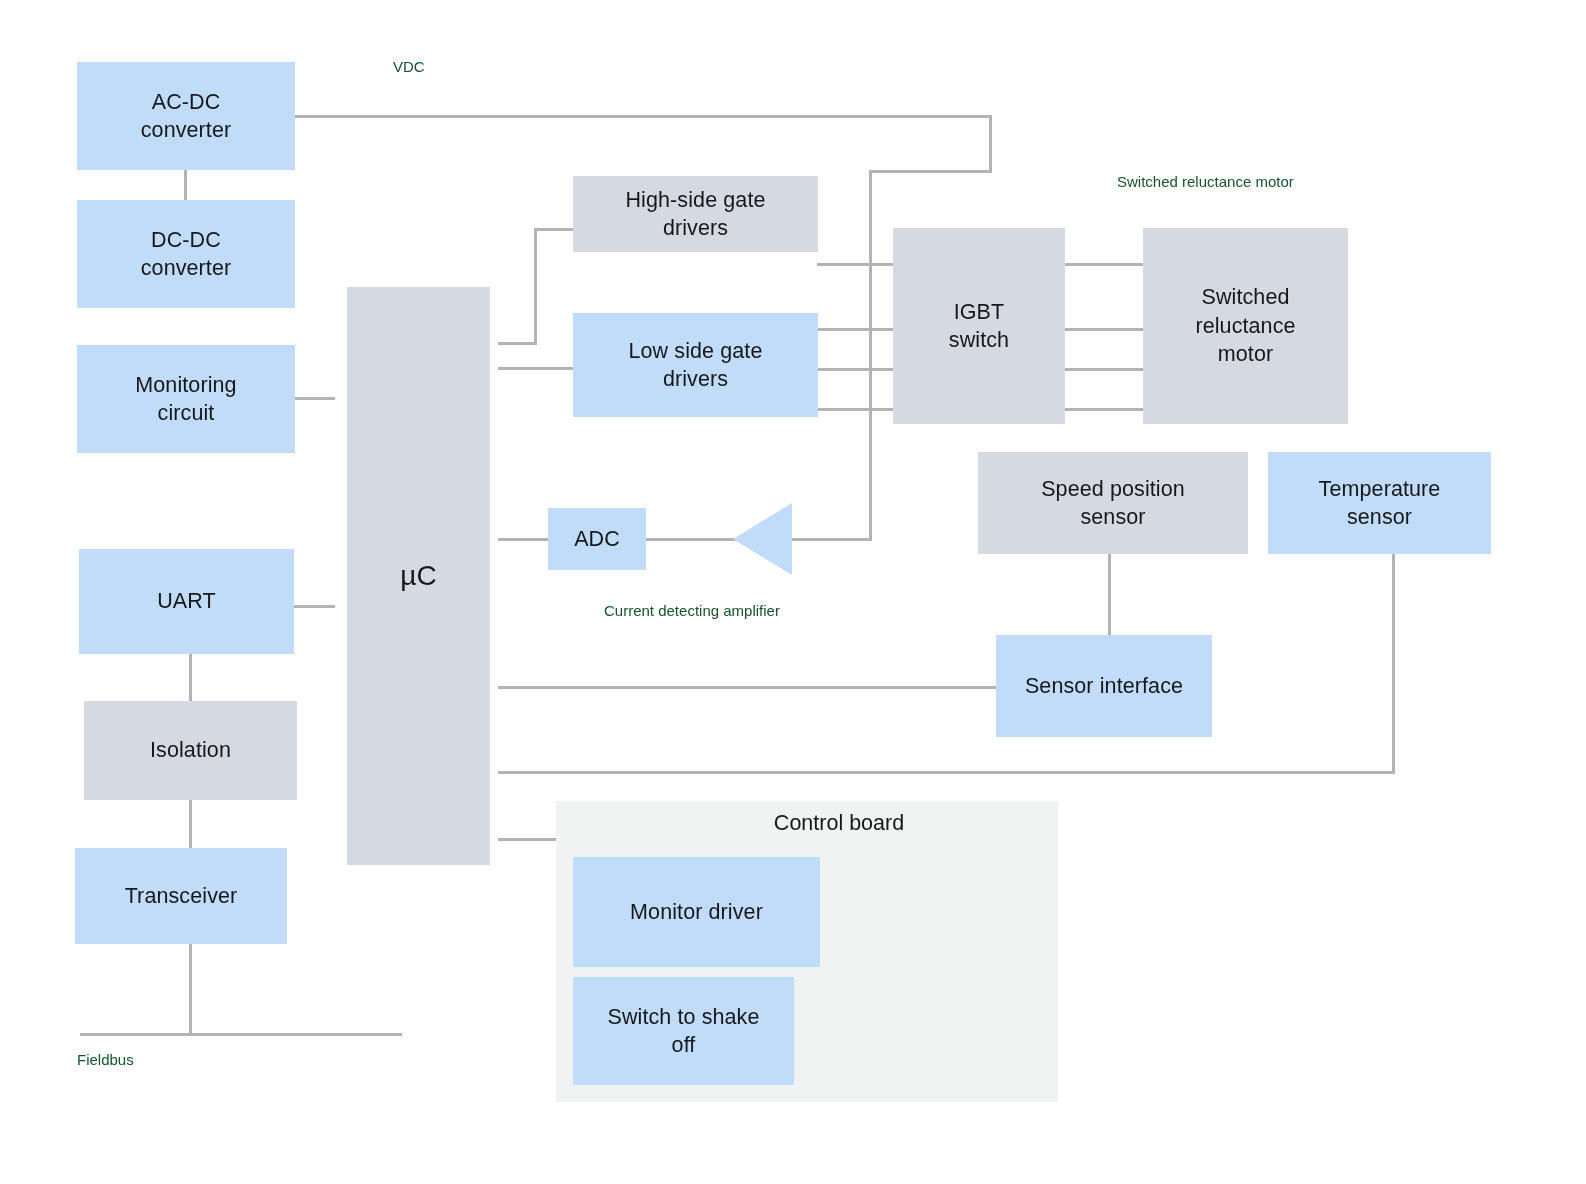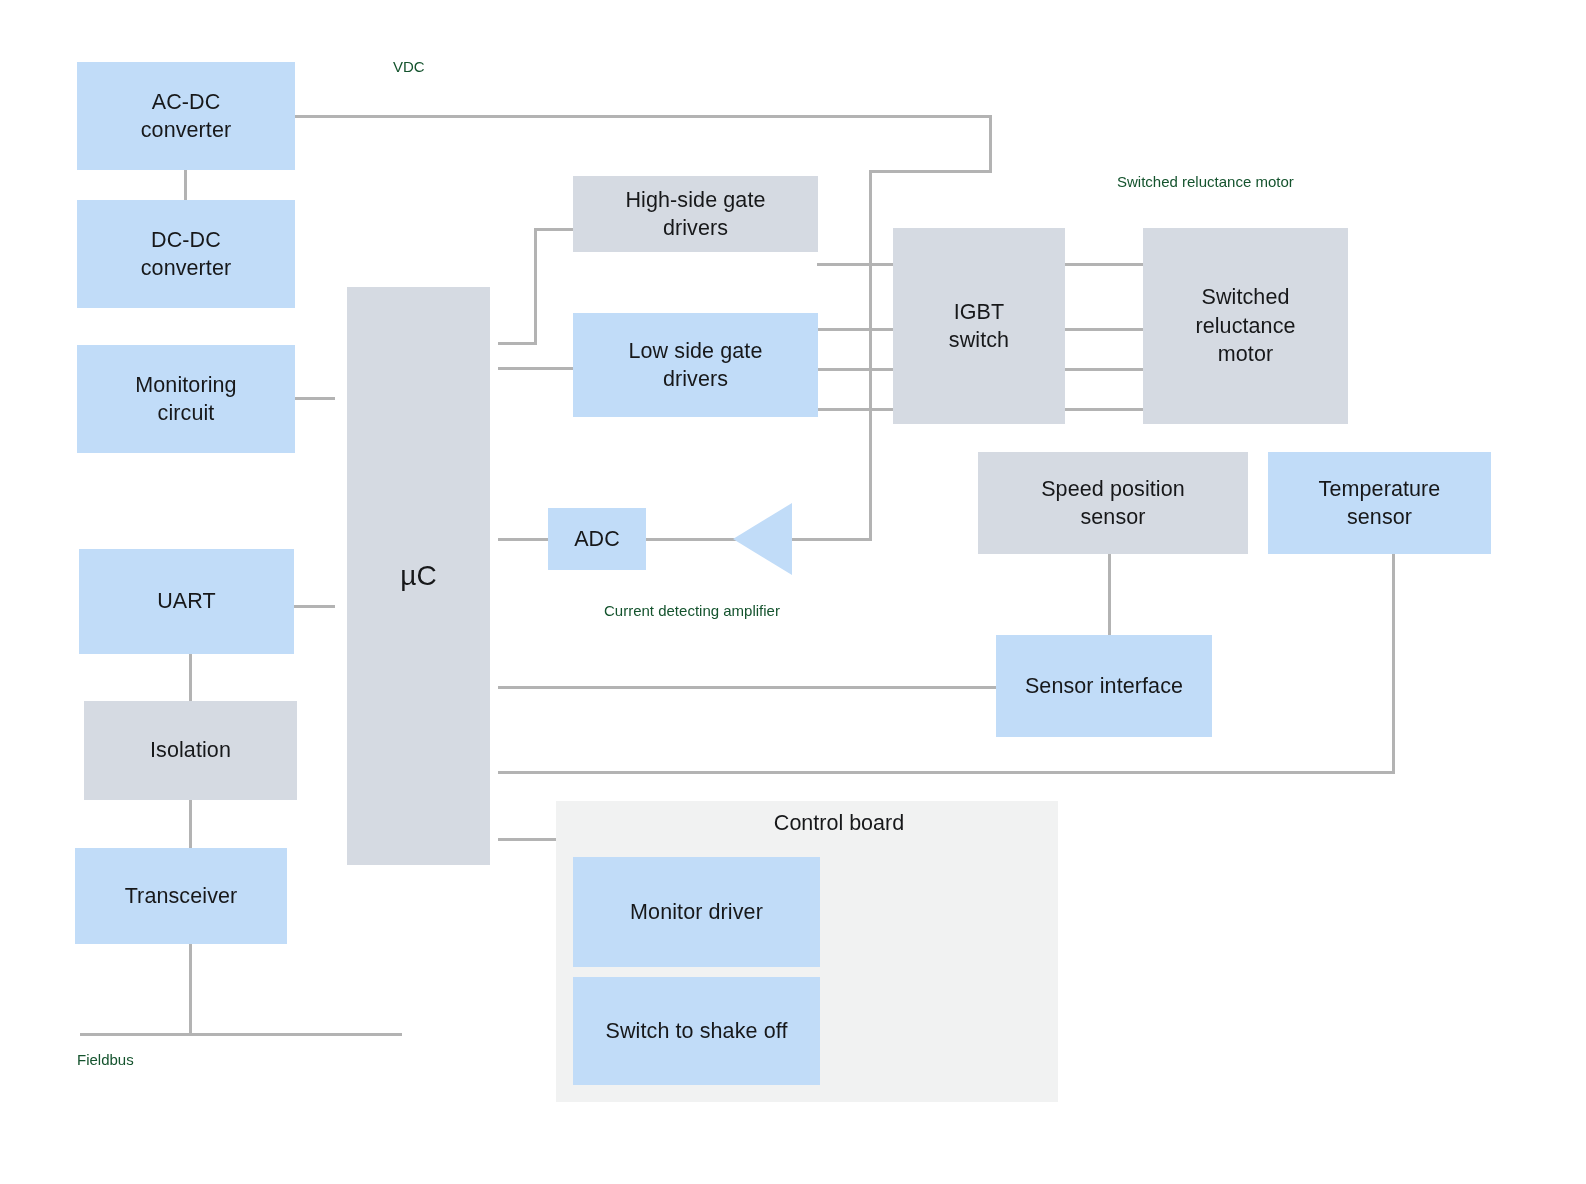--- a/index.html
+++ b/index.html
@@ -164,21 +164,21 @@
 sensor</div>
 
   <div class="blk blue" style="left:1268px; top:452px; width:223px; height:102px;">Temperature
 sensor</div>
 
   <div class="blk blue" style="left:573px; top:857px; width:247px; height:110px;">Monitor driver</div>
 
   <div class="blk blue" style="left:996px; top:635px; width:216px; height:102px;">Sensor interface</div>
 
 
-  <div class="blk blue" style="left:573px; top:977px; width:247px; height:108px;">Switch to shake off</div>
+  <div class="blk blue" style="left:573px; top:977px; width:221px; height:108px;">Switch to shake off</div>
 
   <div class="lbl" style="left:393px; top:57px;">VDC</div>
 
   <div class="lbl" style="left:1117px; top:172px;">Switched reluctance motor</div>
 
   <div class="lbl" style="left:604px; top:601px;">Current detecting amplifier</div>
 
   <div class="lbl" style="left:77px; top:1050px;">Fieldbus</div>
 
 </div>

